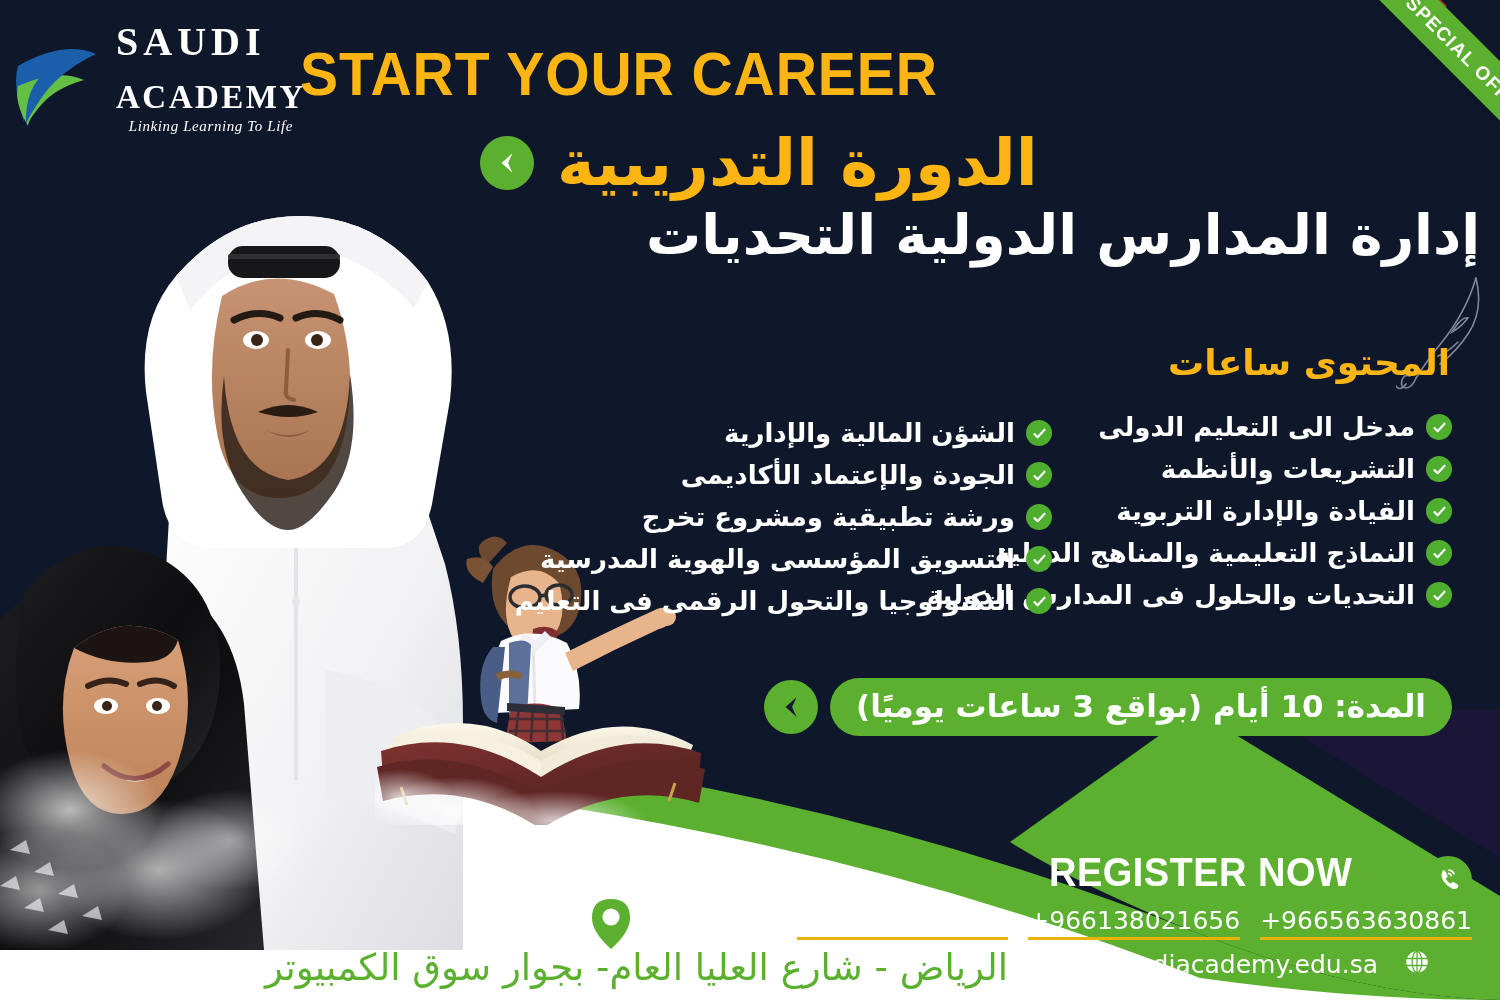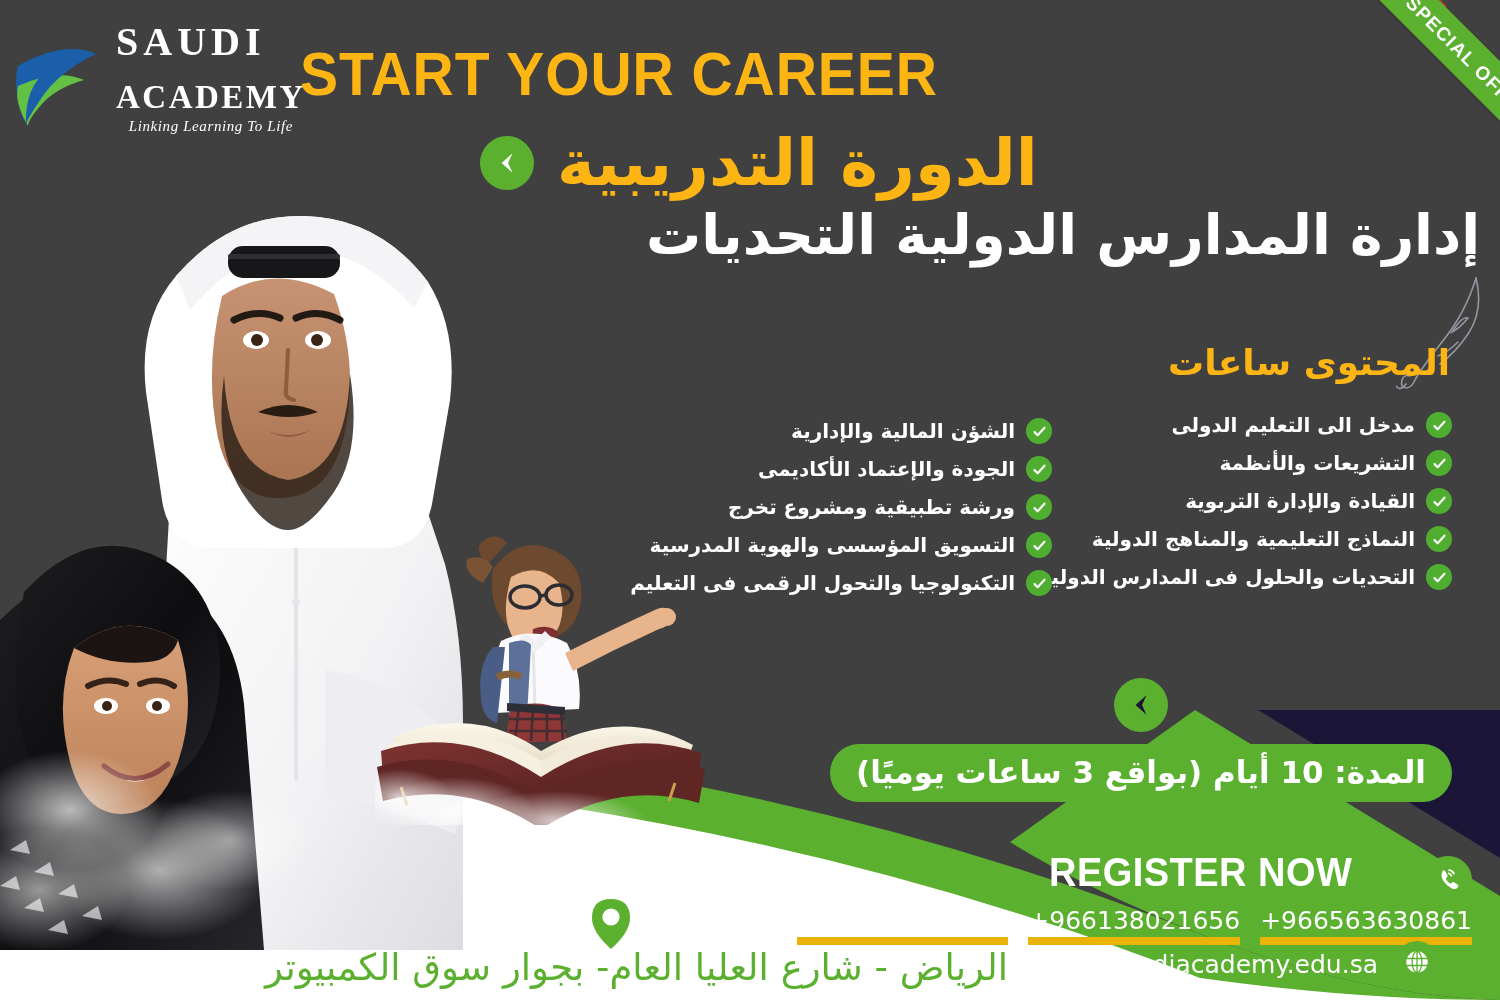--- a/index.html
+++ b/index.html
@@ -6,21 +6,21 @@
   * { margin:0; padding:0; box-sizing:border-box; }
   html,body { width:1500px; height:1000px; overflow:hidden; }
   body {
     font-family:"Liberation Sans", sans-serif;
     background:#ffffff;
     position:relative;
   }
   .banner {
     position:absolute; inset:0;
     width:1500px; height:1000px;
-    background:#404040;
+    background:#0f172a;
     overflow:hidden;
     text-decoration:underline;
   }
 
   
   .footer-white {
     position:absolute; left:0; bottom:0; width:1500px; height:290px;
     z-index:4; pointer-events:none;
   }
   .footer-white svg { display:block; width:1500px; height:290px; }
@@ -138,30 +138,30 @@
     display:flex; align-items:center; gap:11px;
     flex-direction:row;
   }
   .check {
     width:26px; height:26px; border-radius:50%;
     background:#4fae2f; flex:0 0 auto;
     display:flex; align-items:center; justify-content:center;
   }
   .check svg { width:15px; height:15px; }
   .bullet-text {
-    color:#ffffff; font-size:20px; font-weight:bold;
+    color:#ffffff; font-size:26px; font-weight:bold;
     font-family:"DejaVu Sans", sans-serif;
     white-space:nowrap; letter-spacing:-.2px;
   }
 
   
   .duration {
     position:absolute; right:48px; top:678px; z-index:8;
     display:flex; align-items:center; gap:12px;
-    flex-direction:column;
+    flex-direction:row;
   }
   .duration-arrow {
     width:54px; height:54px; border-radius:50%;
     background:#5cb030; flex:0 0 auto;
     display:flex; align-items:center; justify-content:center;
   }
   .duration-arrow svg { width:26px; height:26px; }
   .duration-pill {
     background:#5cb030; color:#ffffff;
     border-radius:32px; padding:10px 26px 12px;
@@ -177,21 +177,21 @@
     letter-spacing:.5px; white-space:nowrap;
     transform:scaleX(.95); transform-origin:right center;
   }
   .phones {
     position:absolute; right:28px; top:906px; z-index:8;
     display:flex; gap:20px; align-items:baseline;
     direction:ltr;
   }
   .phone {
     color:#ffffff; font-size:25px;
-    border-bottom:8px solid #eab308;
+    border-bottom:3px solid #eab308;
     padding-bottom:2px; white-space:nowrap;
     font-family:"DejaVu Sans", sans-serif;
   }
   .phone-icon {
     position:absolute; right:28px; top:856px; z-index:9;
     width:48px; height:48px; border-radius:50%;
     background:#5cb030; display:flex;
     align-items:center; justify-content:center;
   }
   .phone-icon svg { width:28px; height:28px; }

